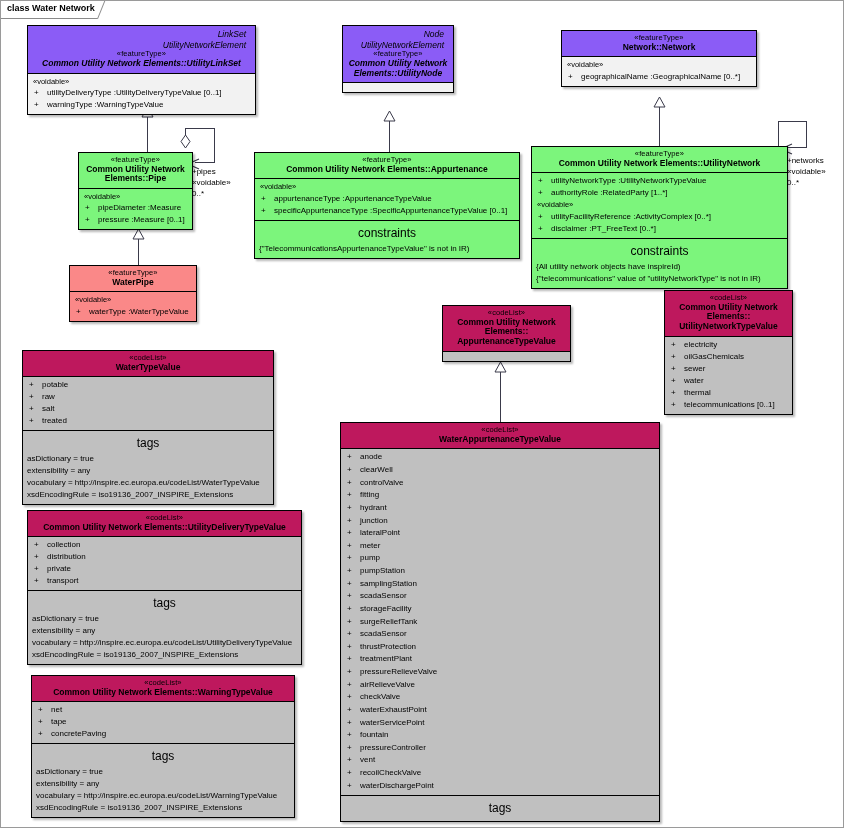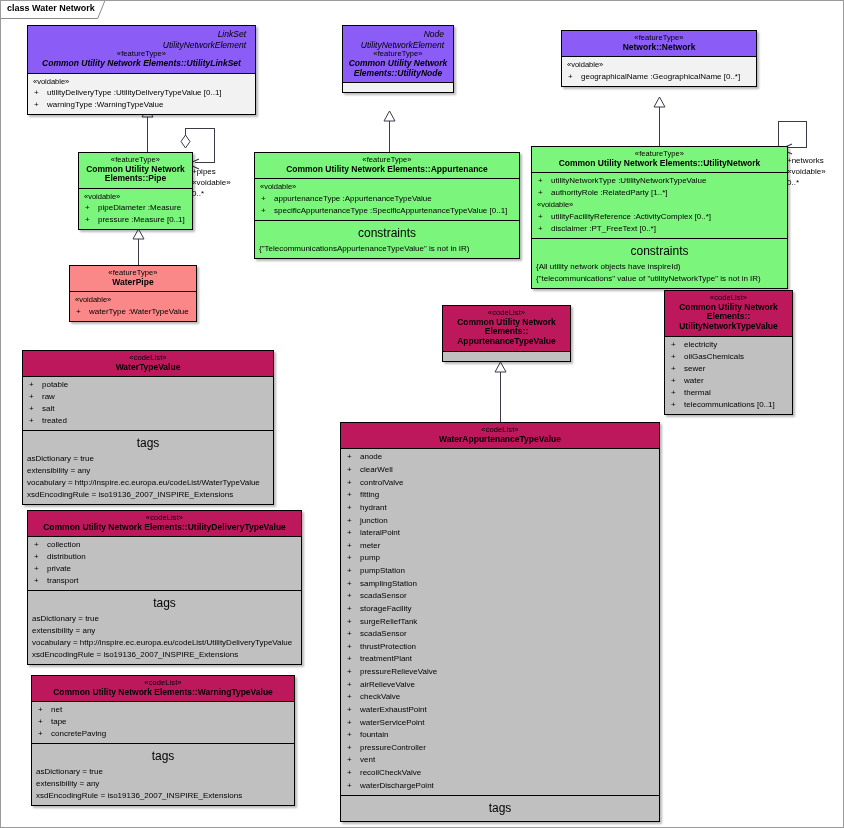--- a/index.html
+++ b/index.html
@@ -321,20 +321,21 @@
     </div>
     <div class="sect">
       <div class="attr"><span class="pm">+</span><span>net</span></div>
       <div class="attr"><span class="pm">+</span><span>tape</span></div>
       <div class="attr"><span class="pm">+</span><span>concretePaving</span></div>
     </div>
     <div class="sect last">
       <div class="sect-title">tags</div>
       <div class="tagline">asDictionary = true</div>
       <div class="tagline">extensibility = any</div>
+      <div class="tagline">vocabulary = http://inspire.ec.europa.eu/codeList/WarningTypeValue</div>
       <div class="tagline">xsdEncodingRule = iso19136_2007_INSPIRE_Extensions</div>
     </div>
   </div>
 
   <div class="cls gray" style="left:441px;top:304px;width:129px;">
     <div class="hdr">
       <span class="stereo">«codeList»</span>
       <span class="cname">Common Utility Network</span>
       <span class="cname">Elements::</span>
       <span class="cname">AppurtenanceTypeValue</span>

